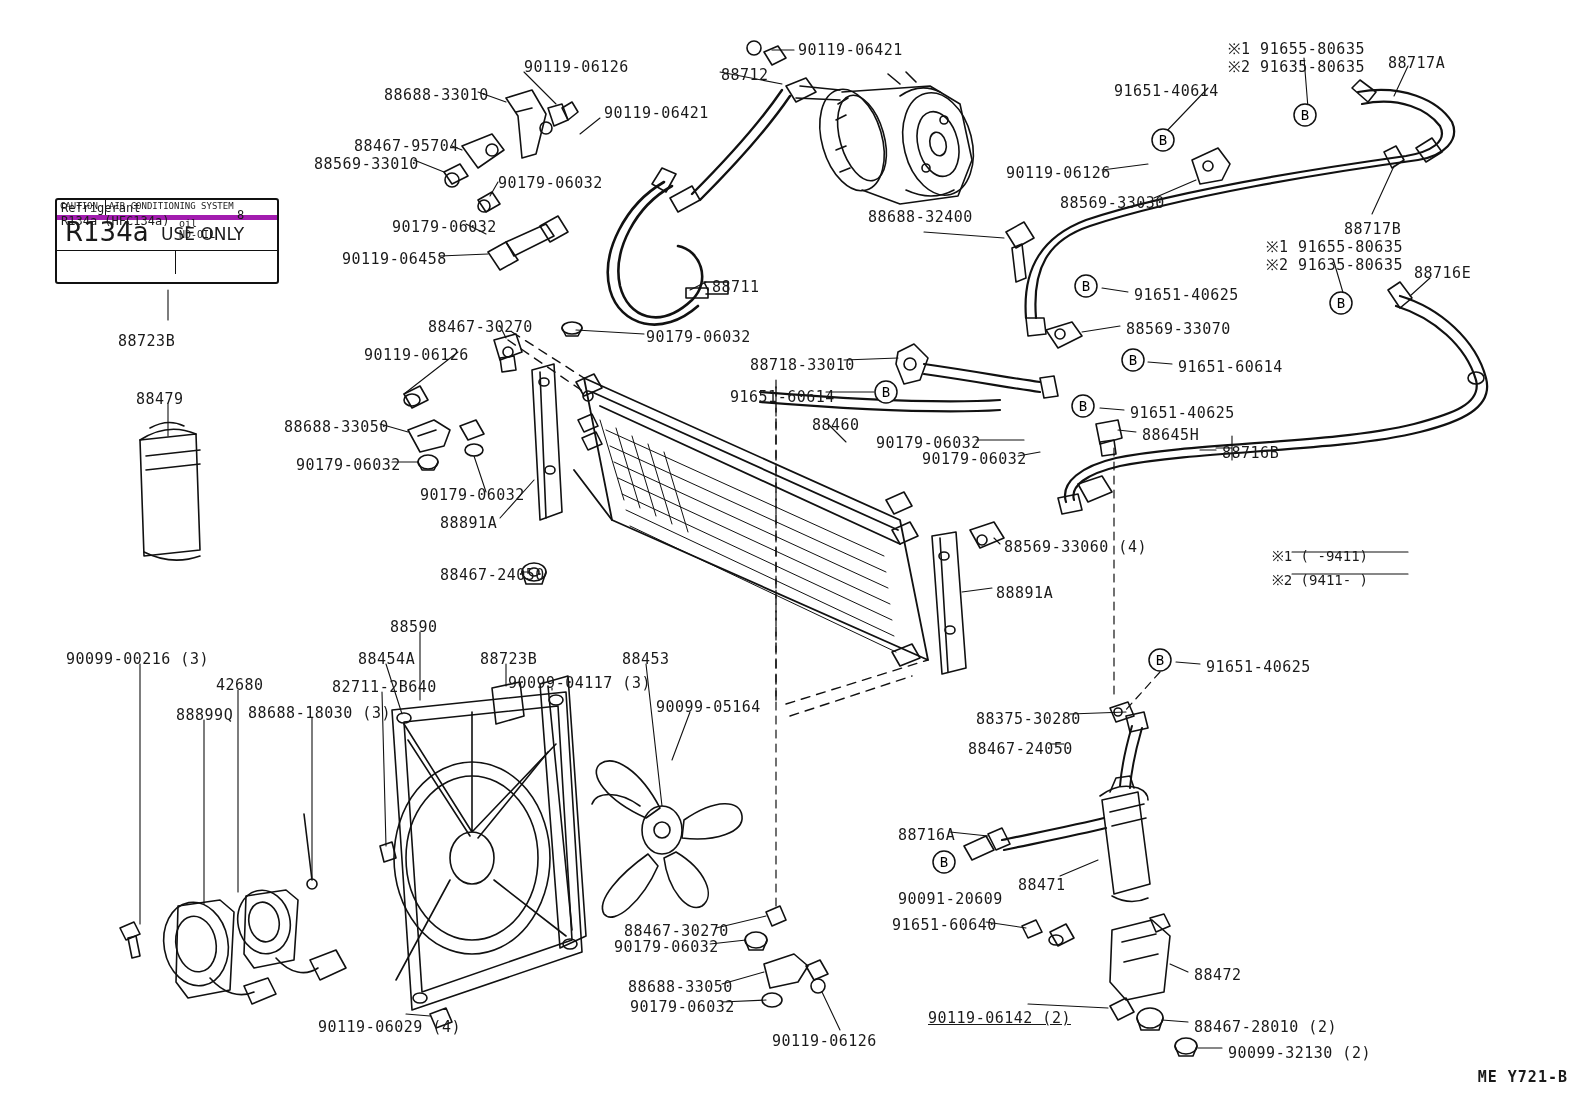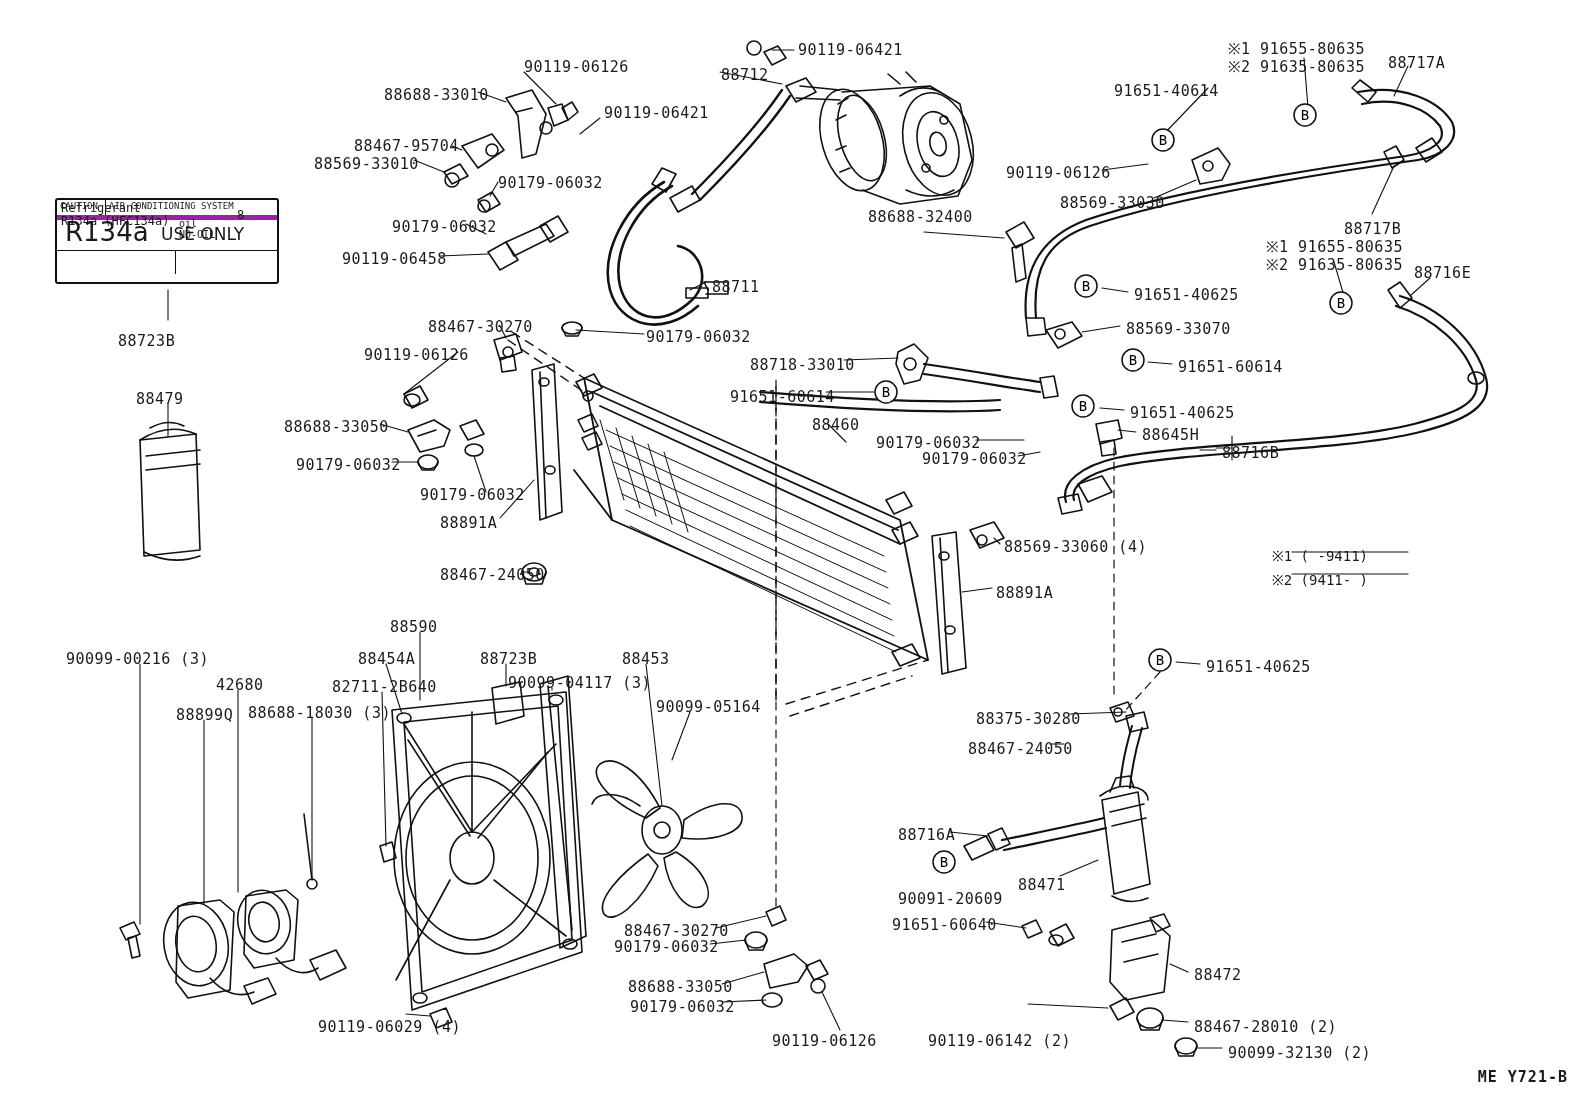--- a/index.html
+++ b/index.html
@@ -459,21 +459,21 @@
       <div class="lbl" style="left: 1178px; top: 360px;">91651-60614</div>
       <div class="lbl" style="left: 1130px; top: 406px;">91651-40625</div>
       <div class="lbl" style="left: 1142px; top: 428px;">88645H</div>
       <div class="lbl" style="left: 1222px; top: 446px;">88716B</div>
       <div class="lbl" style="left: 1206px; top: 660px;">91651-40625</div>
       <div class="lbl" style="left: 898px; top: 828px;">88716A</div>
       <div class="lbl" style="left: 1018px; top: 878px;">88471</div>
       <div class="lbl" style="left: 892px; top: 918px;">91651-60640</div>
       <div class="lbl" style="left: 898px; top: 892px;">90091-20609</div>
       <div class="lbl" style="left: 1194px; top: 968px;">88472</div>
-      <div class="lbl" style="left: 928px; top: 1034px;">90119-06142 (2)</div>
+      <div class="lbl" style="left: 928px; top: 1011px; text-decoration: underline;">90119-06142 (2)</div>
       <div class="lbl" style="left: 1194px; top: 1020px;">88467-28010 (2)</div>
       <div class="lbl" style="left: 1228px; top: 1046px;">90099-32130 (2)</div>
       <div class="lbl" style="left: 136px; top: 392px;">88479</div>
       <div class="lbl" style="left: 118px; top: 334px;">88723B</div>
       <div class="lbl" style="left: 390px; top: 620px;">88590</div>
       <div class="lbl" style="left: 66px; top: 652px;">90099-00216 (3)</div>
       <div class="lbl" style="left: 358px; top: 652px;">88454A</div>
       <div class="lbl" style="left: 480px; top: 652px;">88723B</div>
       <div class="lbl" style="left: 622px; top: 652px;">88453</div>
       <div class="lbl" style="left: 216px; top: 678px;">42680</div>

